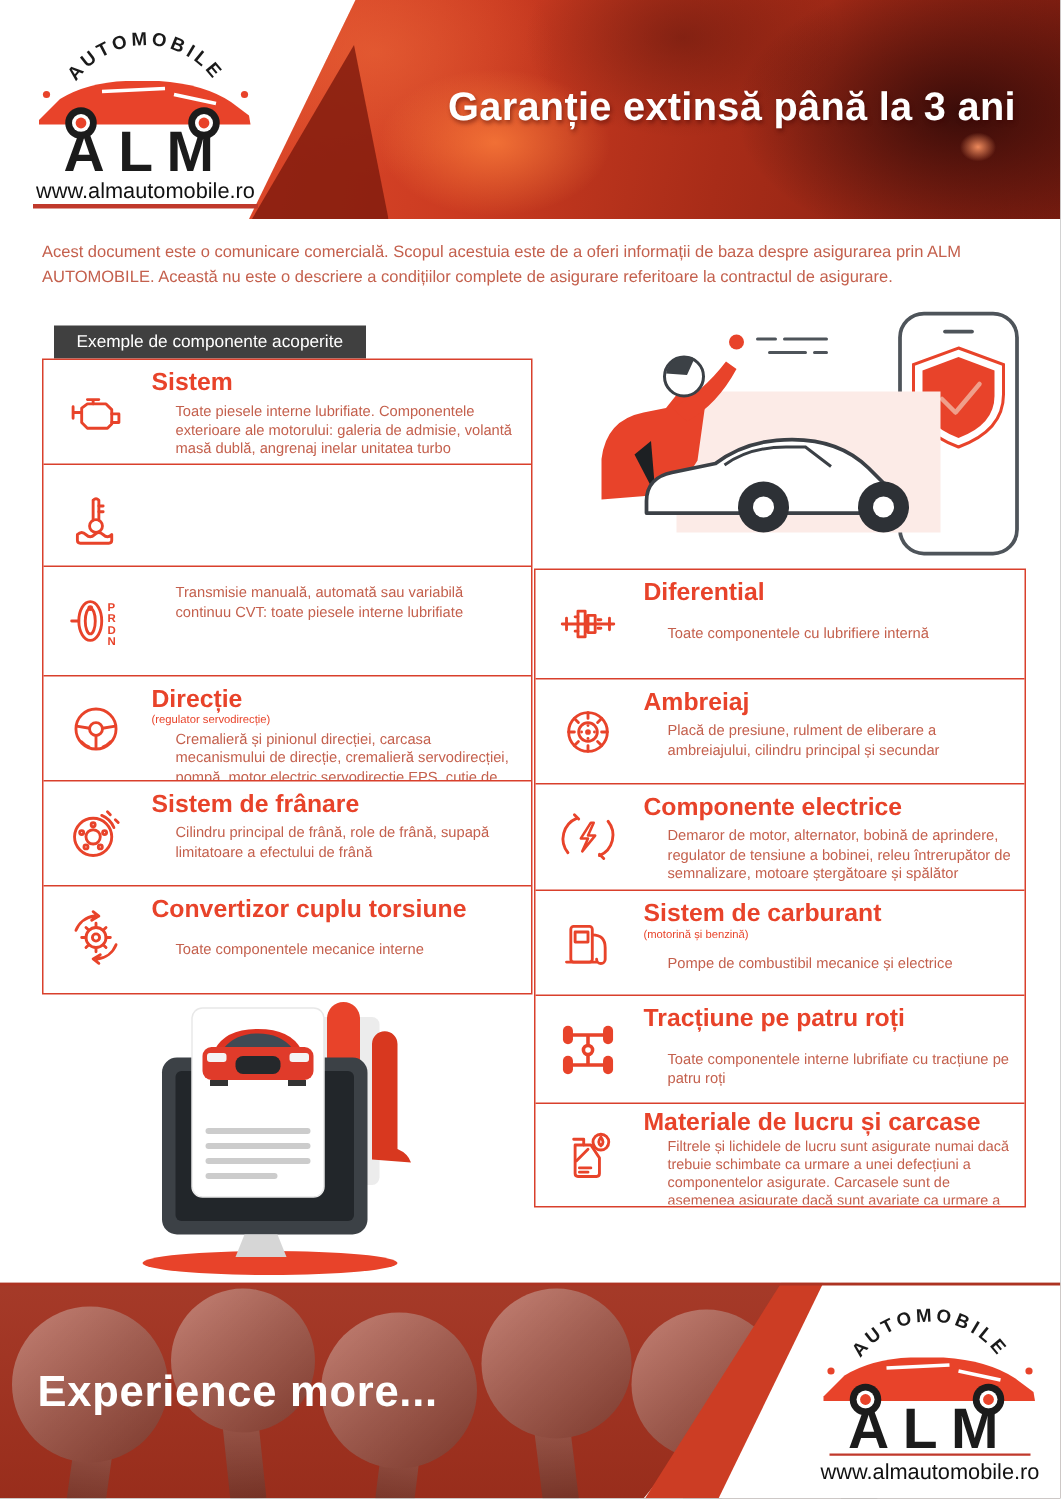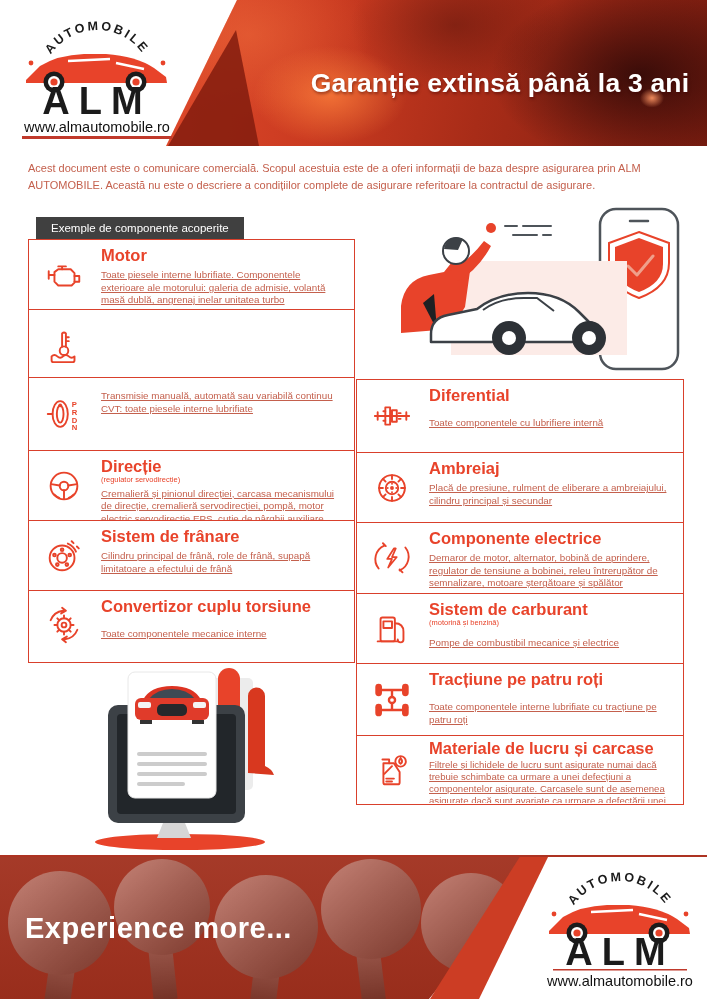--- a/index.html
+++ b/index.html
@@ -15,21 +15,21 @@
       radial-gradient(20px 16px at 652px 98px, rgba(255,150,100,.9), transparent 60%),
       radial-gradient(230px 140px at 640px 75px, rgba(35,6,6,.78), transparent 65%),
       radial-gradient(150px 95px at 455px 25px, rgba(95,22,12,.55), transparent 70%),
       radial-gradient(110px 70px at 330px 95px, rgba(255,130,60,.75), transparent 70%),
       radial-gradient(160px 110px at 250px 35px, rgba(240,110,60,.5), transparent 75%),
       linear-gradient(100deg,#e65230 0%,#df4a2b 22%,#cb3b21 45%,#a82c18 68%,#7c1d10 100%);}
   .header-wedge{position:absolute;inset:0;background:rgba(130,28,14,.85);
     clip-path:polygon(236px 30px,259px 146px,168px 146px);}
   .header-title{position:absolute;left:278px;top:52px;width:412px;text-align:center;
     color:#fff;font-size:26.5px;font-weight:bold;letter-spacing:.2px;
-    text-shadow:1px 2px 3px rgba(60,0,0,.45);margin:16px;}
+    text-shadow:1px 2px 3px rgba(60,0,0,.45);margin:4px;}
 
   .logo-box{position:absolute;}
   .logo-box.hdr{left:16px;top:8px;}
 
   
   .intro{position:absolute;left:28px;top:160px;width:660px;font-size:11px;
     line-height:1.5;color:#c4604d;margin:0;}
 
   
   .badge{position:absolute;left:36px;top:217px;height:23px;line-height:23px;
@@ -38,21 +38,21 @@
   
   .box{position:absolute;border:1.5px solid #d9402c;background:#fff;box-sizing:border-box;}
   .box-left{left:28px;top:239px;width:327px;height:424px;}
   .box-right{left:356px;top:379px;width:328px;height:426px;}
   .row{display:flex;box-sizing:border-box;overflow:hidden;}
   .row + .row{border-top:1.5px solid #d9402c;}
   .icon-cell{flex:0 0 70px;display:flex;align-items:center;justify-content:center;}
   .text-cell{flex:1;padding:7px 8px 4px 2px;}
   .sec-title{margin:0;color:#e8432a;font-size:16.5px;font-weight:bold;line-height:1.05;}
   .sec-sub{color:#e8432a;font-size:7.5px;line-height:1.1;margin-top:1px;}
-  .sec-desc{margin:5px 0 0 0;color:#c4604d;font-size:9.8px;line-height:1.28;text-decoration:underline;}
+  .sec-desc{margin:5px 0 0 16px;color:#c4604d;font-size:9.8px;line-height:1.28;}
   .gap-lg .sec-desc{margin-top:13px;}
   .row-materiale .text-cell{padding-top:4px;}
   .row-materiale .sec-desc{margin-top:2px;font-size:9.6px;line-height:1.24;}
 
   .st{stroke:#e8432a;fill:none;stroke-width:2;stroke-linecap:round;stroke-linejoin:round;}
   .st25{stroke:#e8432a;fill:none;stroke-width:2.5;stroke-linecap:round;stroke-linejoin:round;}
 
   
   .illu-top{position:absolute;left:393px;top:206px;}
   .illu-monitor{position:absolute;left:85px;top:660px;}
@@ -149,21 +149,21 @@
       <div class="icon-cell">
         <svg width="42" height="42" viewBox="0 0 44 44">
             <g class="st">
           <path d="M16 13 h8 M20 13 v3"></path>
           <path d="M12 19 l4 -3 h13 l4 4 v10 l-3 3 h-14 l-4 -4 z"></path>
           <path d="M6 18 v8 M6 22 h6 M33 23 h5 v6 h-5"></path>
         </g>
           </svg>
       </div>
       <div class="text-cell">
-        <h3 class="sec-title">Motor</h3>
+        <h3 class="sec-title">Sistem</h3>
         <p class="sec-desc">Toate piesele interne lubrifiate. Componentele exterioare ale motorului: galeria de admisie, volantă masă dublă, angrenaj inelar unitatea turbo</p>
       </div>
     </div>
 
     <div class="row gap-lg" style="height:68px">
       <div class="icon-cell">
         <svg width="42" height="42" viewBox="0 0 44 44">
             <g class="st">
           <path d="M20 11 q2 -2 4 0 v14 M20 11 v14"></path>
           <path d="M24 15 h3 M24 19 h3"></path>

